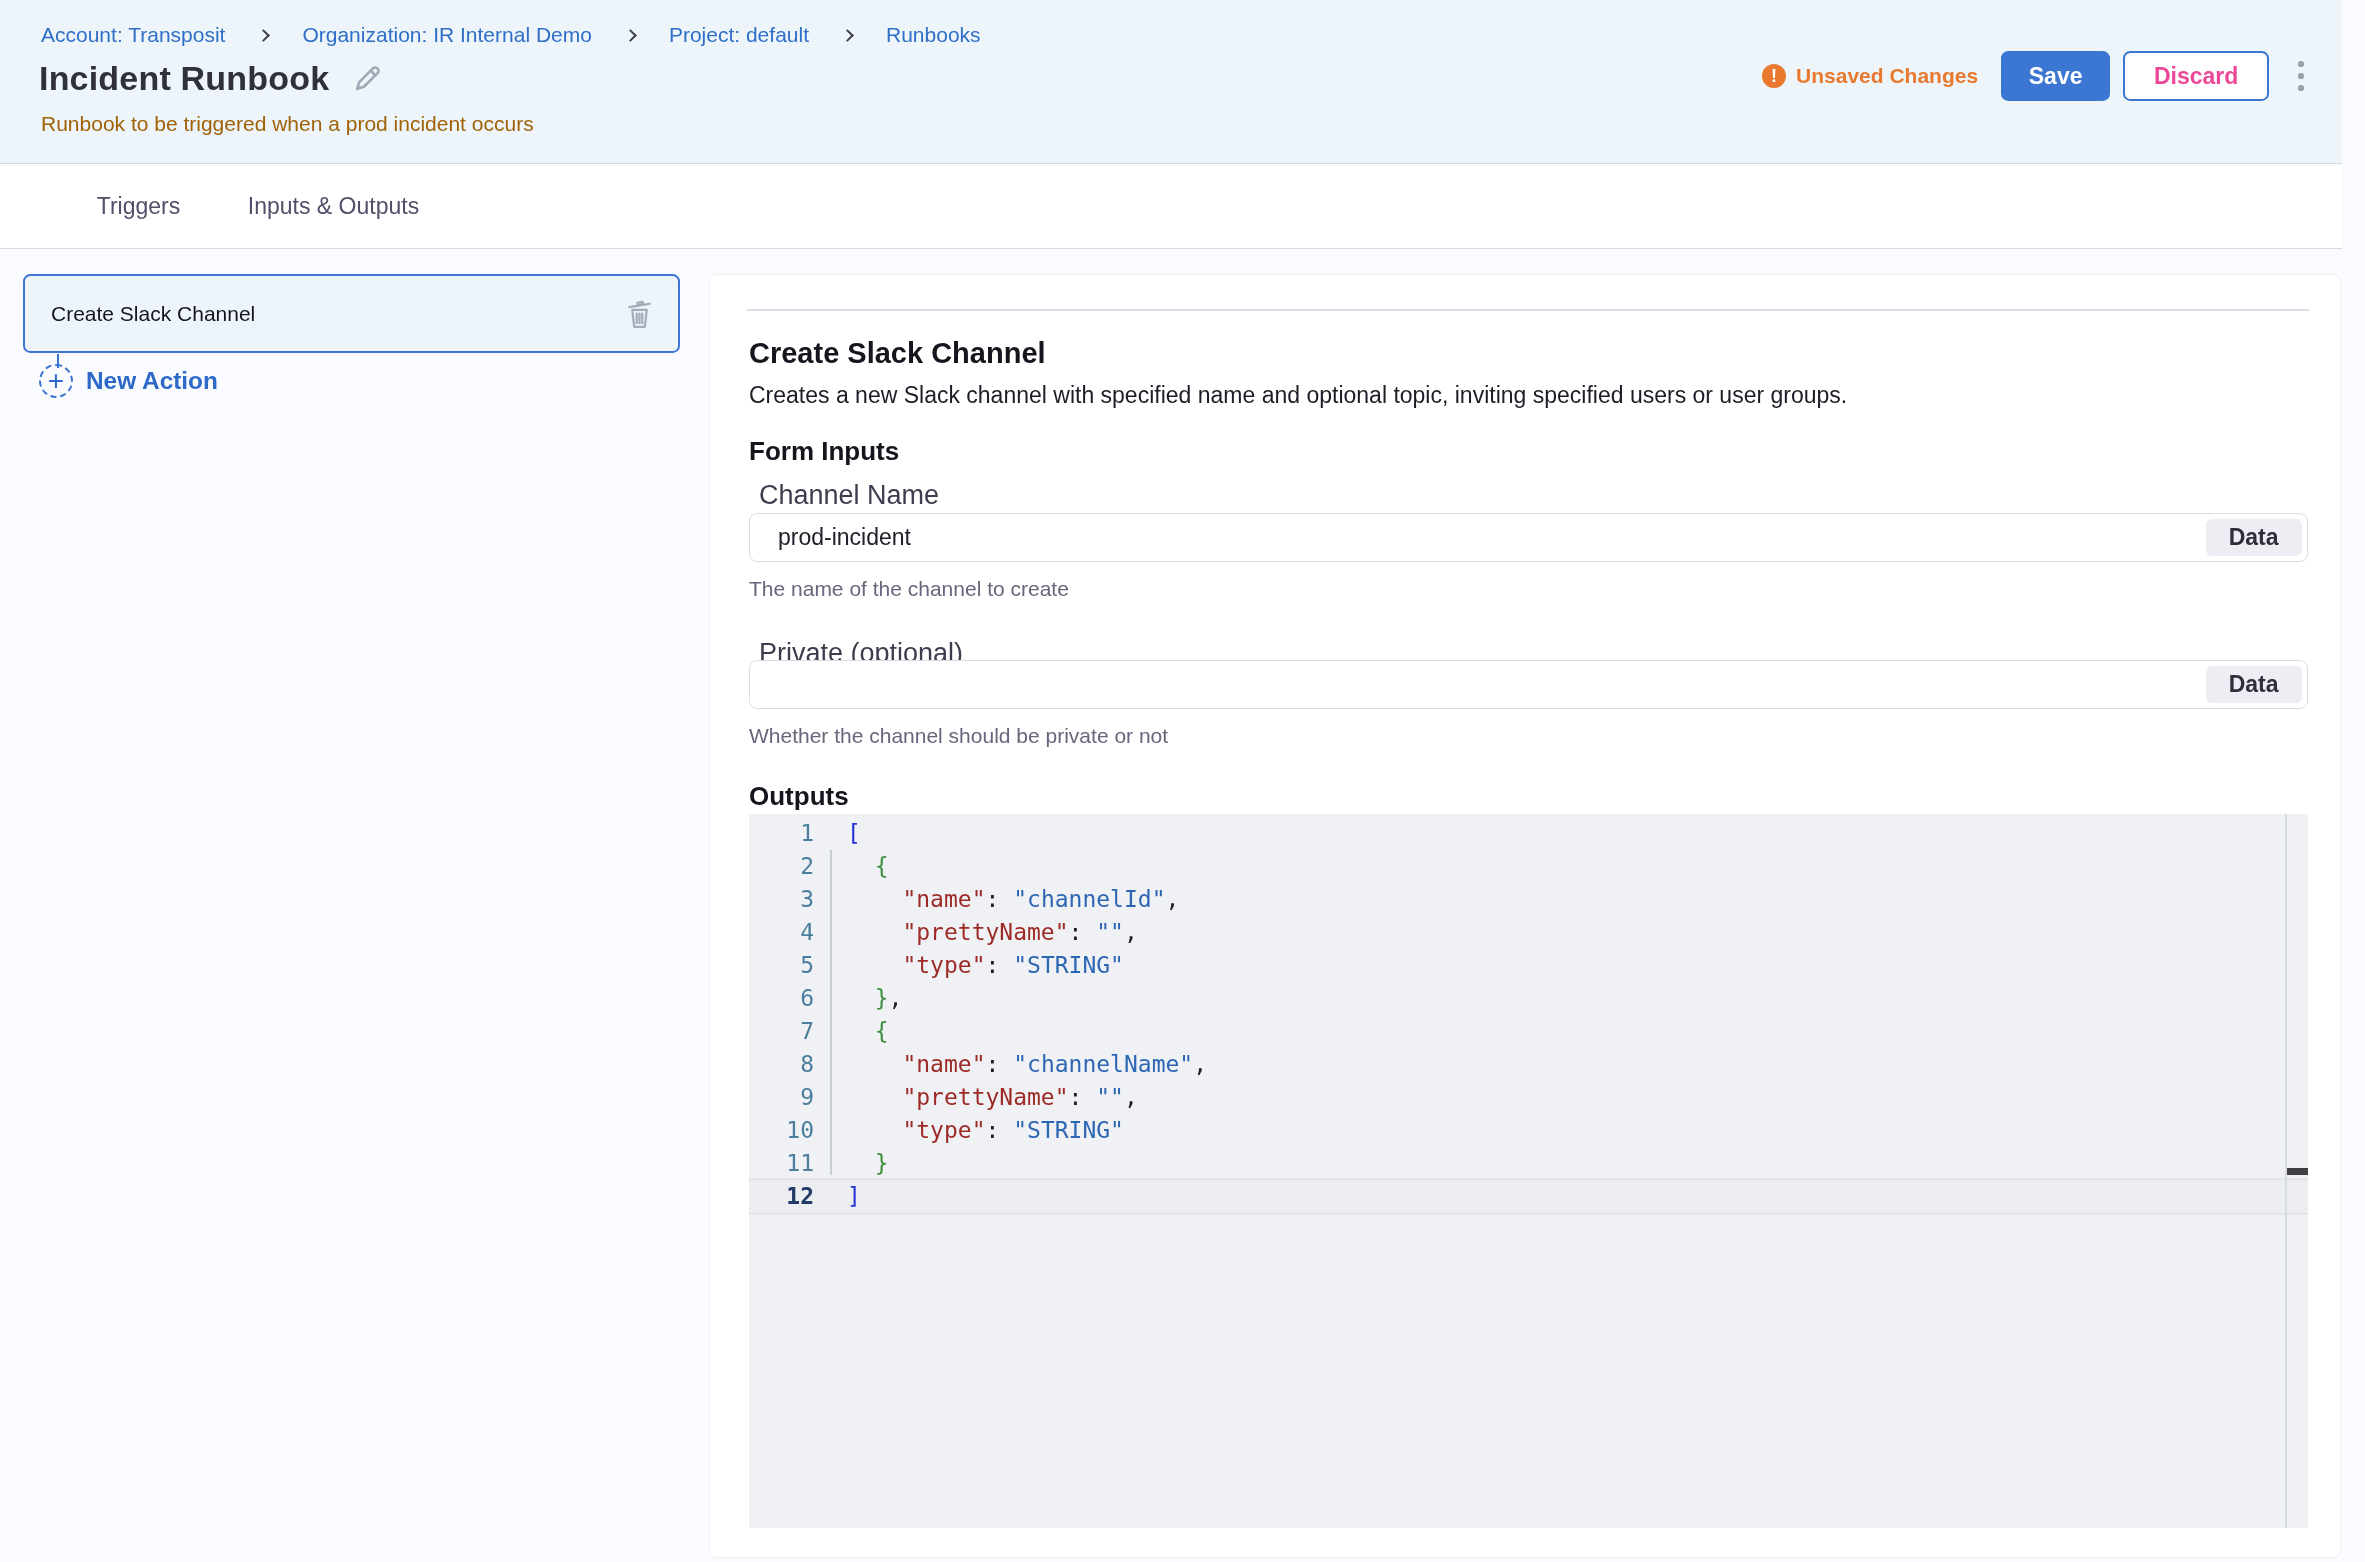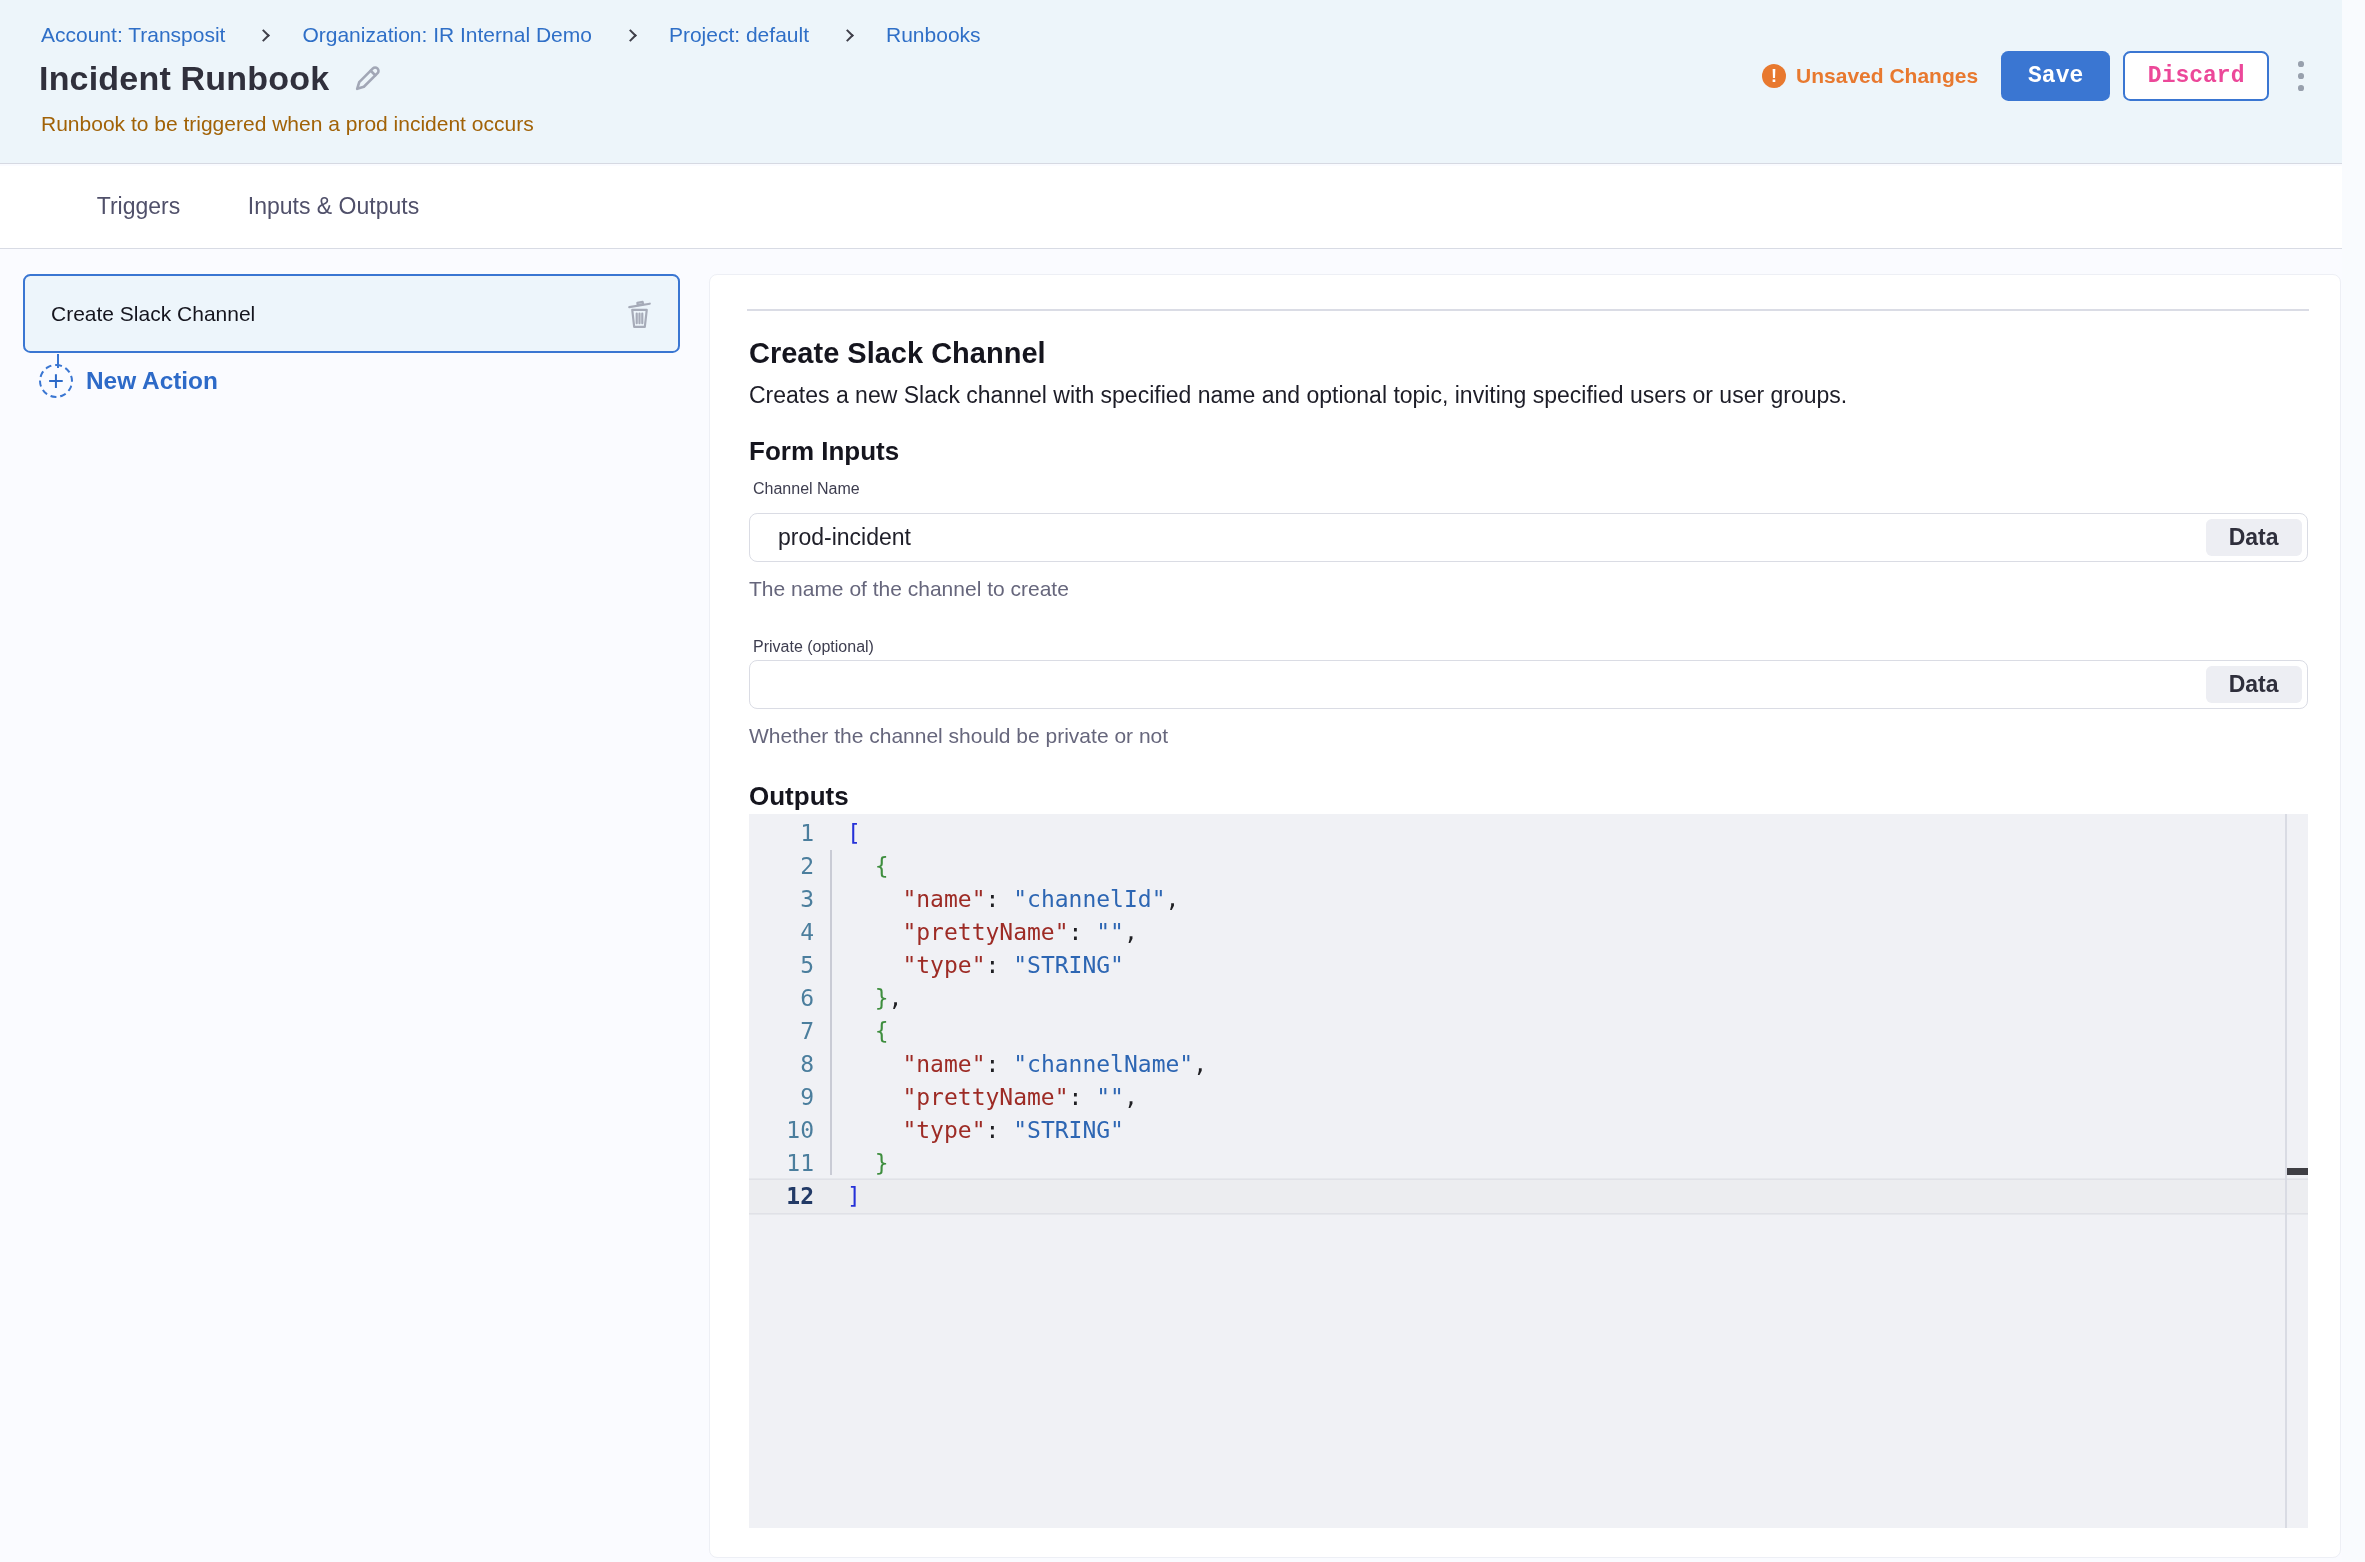--- a/index.html
+++ b/index.html
@@ -22,21 +22,21 @@
   .crumb-sep { display:inline-block; width:9px; height:9px; border-top:2.4px solid #3f3f49; border-right:2.4px solid #3f3f49; transform:rotate(45deg); margin-top:0.8px; }
   .title-row { position:absolute; left:39px; top:59px; display:flex; align-items:center; gap:23px; }
   .page-title { font-size:34px; font-weight:700; color:#30303c; letter-spacing:0.2px; }
   .edit-btn { background:none; border:none; cursor:pointer; display:flex; align-items:center; }
   .subtitle { position:absolute; left:41px; top:112px; font-size:21px; color:#a16207; }
 
   .header-actions { position:absolute; right:57px; top:50px; height:52px; display:flex; align-items:center; }
   .unsaved { display:flex; align-items:center; gap:9.8px; margin-right:23px; }
   .unsaved-icon { width:24.4px; height:24.4px; border-radius:50%; background:#e8792f; color:#fff; font-size:18px; font-weight:700; display:flex; align-items:center; justify-content:center; line-height:1; }
   .unsaved-text { color:#e8792f; font-size:21px; font-weight:600; }
-  .btn { height:50px; border-radius:7.3px; font-size:23px; font-weight:700; cursor:pointer; font-family:Liberation Mono, monospace; }
+  .btn { height:50px; border-radius:7.3px; font-size:23px; font-weight:700; cursor:pointer; font-family:Liberation Sans, sans-serif; }
   .btn-save { width:109px; background:#3a76d2; border:none; color:#ffffff; margin-right:13px; }
   .btn-discard { width:146px; background:#ffffff; border:2px solid #3a76d2; color:#ec4899; margin-right:24.4px; }
   .kebab { background:none; border:none; cursor:pointer; display:flex; flex-direction:column; gap:6.5px; padding:4.9px; }
   .kebab .dot { width:5.7px; height:5.7px; border-radius:50%; background:#98a0ad; }
 
   
   .tabbar { position:absolute; left:0; top:166px; width:2366px; height:83px; background:#ffffff; border-bottom:1.6px solid #d8dbe4; display:flex; padding-left:41px; z-index:2; }
   .tab { position:relative; width:195px; height:81px; background:none; border:none; font-family:inherit; font-size:23px; color:#50506a; cursor:pointer; }
   .tab.active { color:#15151e; font-weight:700; }
   .tab-underline { position:absolute; left:0; bottom:-1.6px; width:195px; height:5.7px; background:#3a76d2; border-radius:4.1px 4.1px 0 0; }
@@ -50,21 +50,21 @@
   .plus-circle { width:34px; height:34px; border:2.4px dashed #3a76d2; border-radius:50%; color:#2d6ac8; font-size:28px; font-weight:400; display:flex; align-items:center; justify-content:center; line-height:1; background:transparent; }
   .new-action-label { font-size:24.4px; font-weight:700; color:#2d6ac8; }
 
   
   .detail-card { position:absolute; left:709px; top:274px; width:1632px; height:1284px; background:#ffffff; border:0.8px solid #edeff5; border-radius:8.1px; z-index:1; }
   .detail-topline { position:absolute; left:37px; top:34px; width:1562px; height:1.6px; background:#dadce5; }
   .detail-heading { position:absolute; left:39px; top:62px; font-size:29px; font-weight:700; color:#15151e; }
   .detail-desc { position:absolute; left:39px; top:107px; font-size:23px; color:#1d1d27; }
   .section-heading { position:absolute; left:39px; font-size:26px; font-weight:700; color:#15151e; }
   .h-form { top:161px; } .h-outputs { top:506px; }
-  .field-label { position:absolute; left:43px; font-size:16px; color:#3d3d4f; }
+  .field-label { position:absolute; left:49px; font-size:27px; color:#3d3d4f; }
   .l1 { top:205px; } .l2 { top:363px; }
   .field { position:absolute; left:39px; width:1559px; height:49px; }
   .f1 { top:238px; } .f2 { top:385px; }
   .field input { width:100%; height:100%; border:1.6px solid #dadce4; border-radius:8.1px; background:#fff; font-family:inherit; font-size:23px; color:#20202a; padding:0 130px 0 28px; outline:none; }
   .data-chip { position:absolute; right:6.5px; top:5.7px; height:37px; padding:0 23px; background:#edeef3; border:none; border-radius:5.7px; font-family:inherit; font-size:23px; font-weight:700; color:#2f2f3c; cursor:pointer; }
   .field-helper { position:absolute; left:39px; font-size:21px; color:#66667c; }
   .hp1 { top:302px; } .hp2 { top:449px; }
 
   
   .editor { position:absolute; left:39px; top:539px; width:1559px; height:714px; background:#f0f1f5; padding-top:3.3px; overflow:hidden; }

